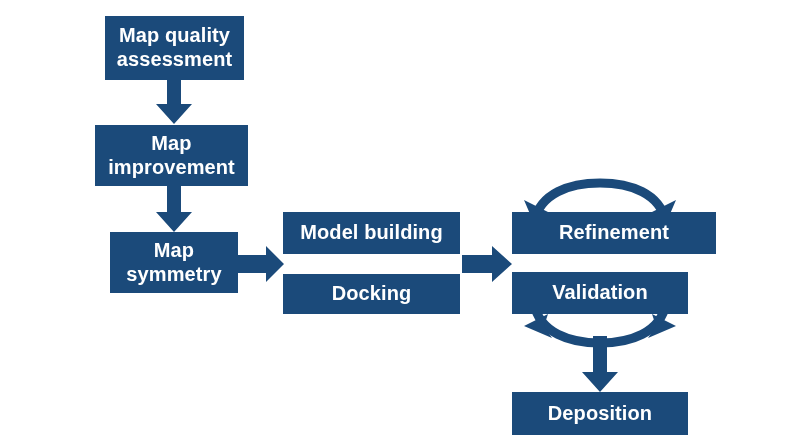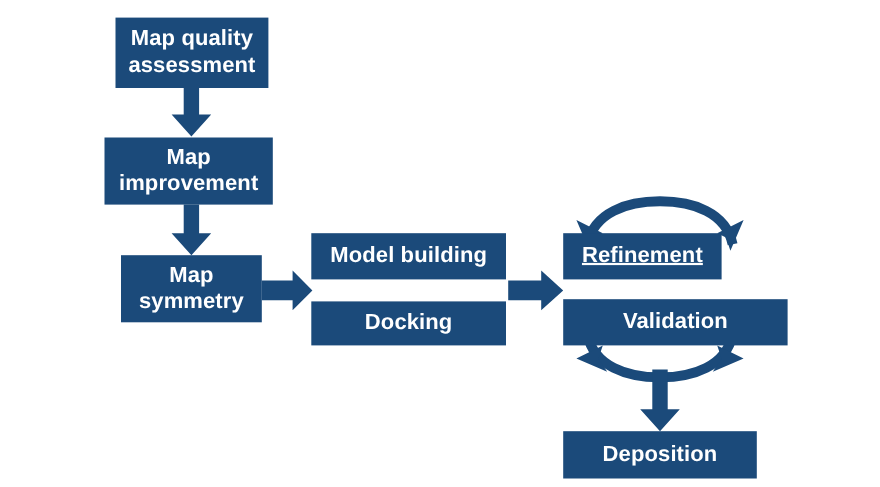--- a/index.html
+++ b/index.html
@@ -111,25 +111,25 @@
   </div>
 
   <div class="node" style="left:283px; top:274px; width:177px; height:40px;">
     <span class="label">Docking</span>
   </div>
 
   <div class="node" style="left:283px; top:212px; width:177px; height:42px;">
     <span class="label">Model building</span>
   </div>
 
-  <div class="node" style="left:512px; top:212px; width:144px; height:42px;text-decoration:underline;">
+  <div class="node" style="left:512px; top:212px; width:204px; height:42px;">
     <span class="label">Refinement</span>
   </div>
 
-  <div class="node" style="left:512px; top:272px; width:204px; height:42px;">
+  <div class="node" style="left:512px; top:272px; width:176px; height:42px;">
     <span class="label">Validation</span>
   </div>
 
   <div class="node" style="left:512px; top:392px; width:176px; height:43px;">
     <span class="label">Deposition</span>
   </div>
 
 </div>
 
 </body></html>

